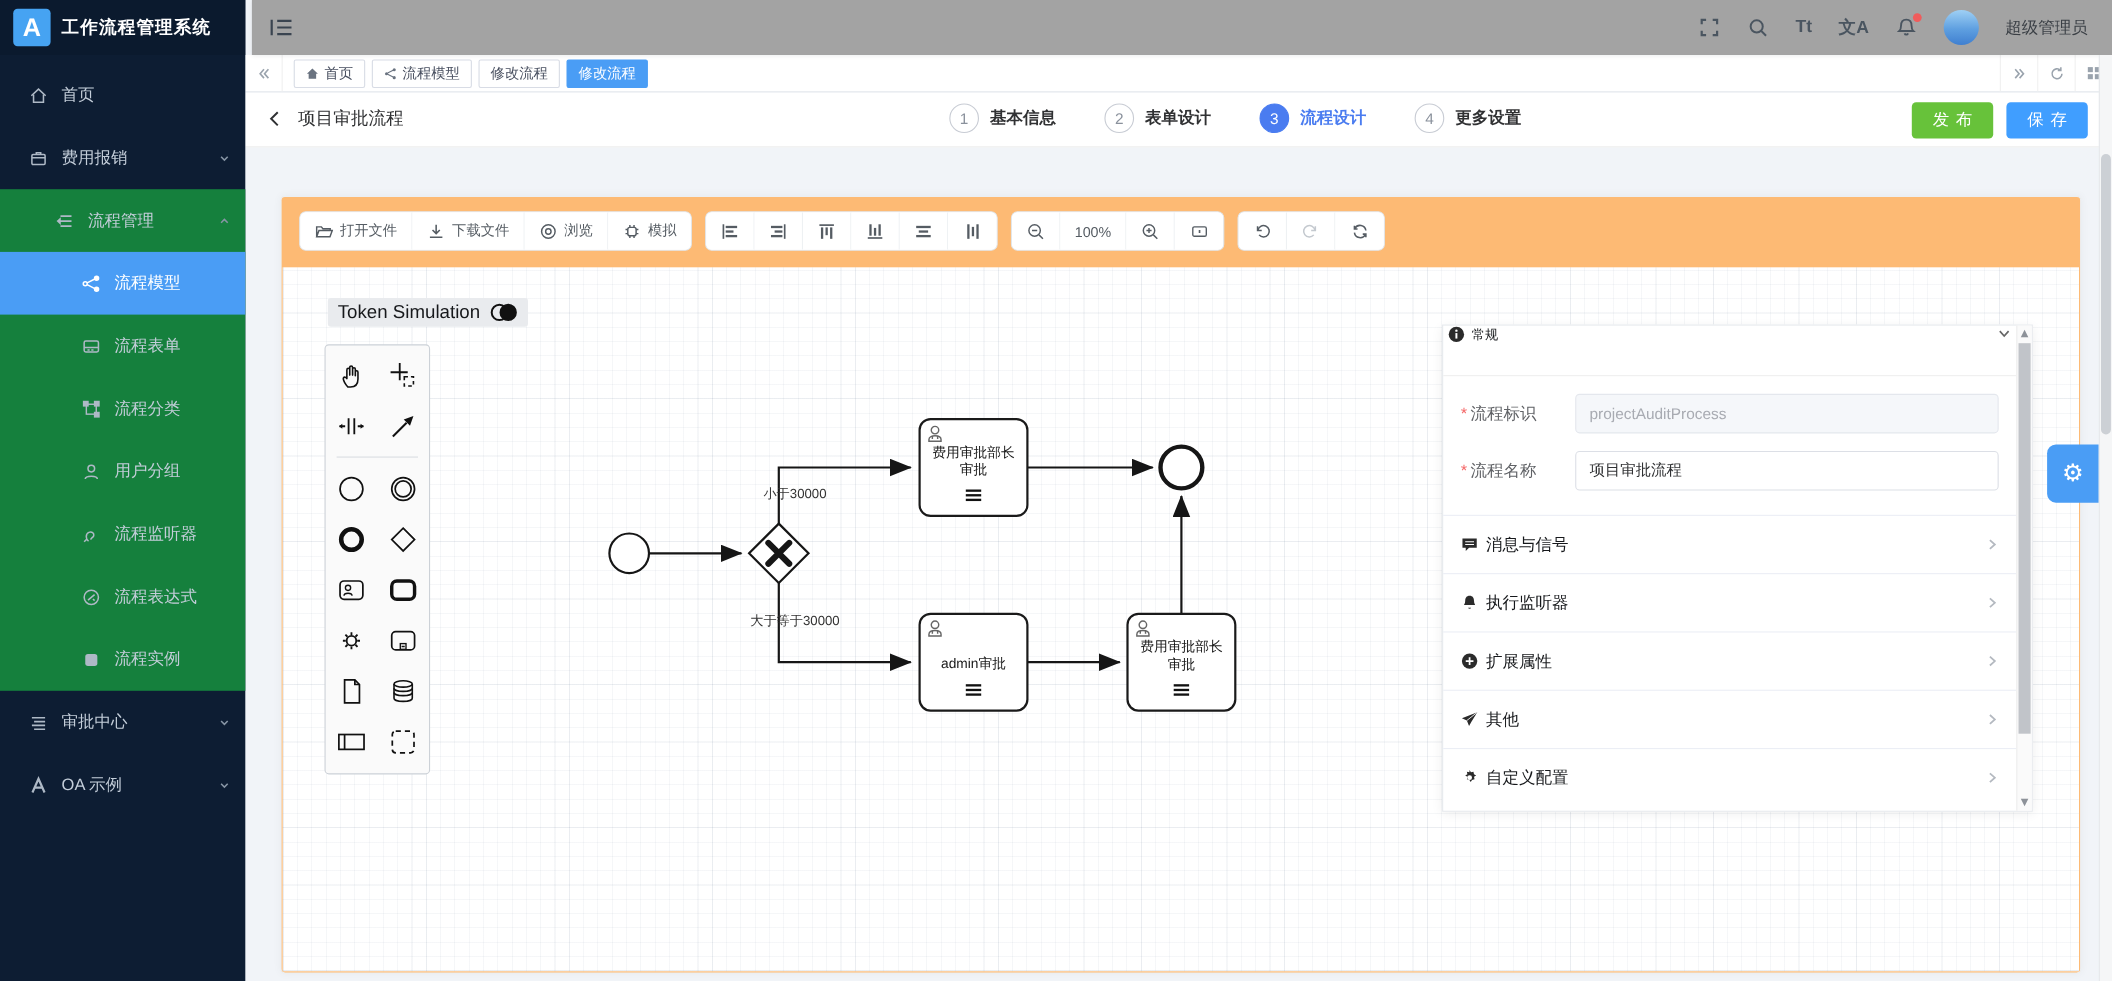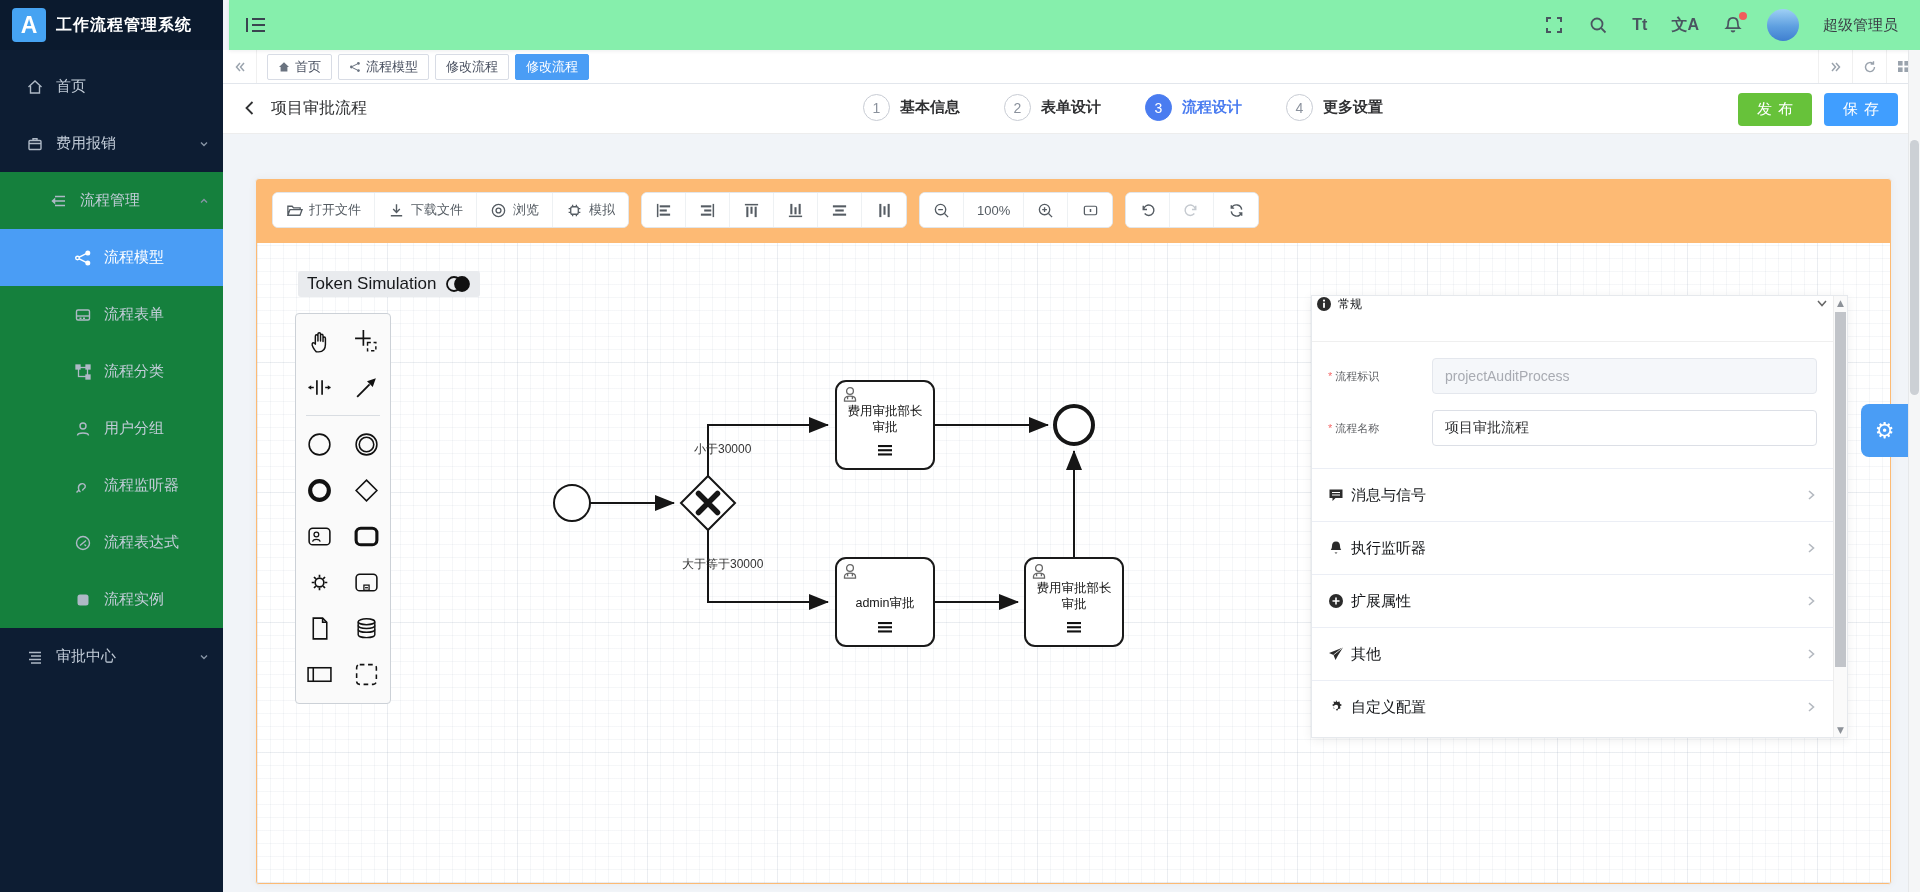--- a/index.html
+++ b/index.html
@@ -16,21 +16,21 @@
   .s-item { position:relative; height:57px; display:flex; align-items:center; gap:12px; padding-left:26px; font-size:15px; cursor:pointer; }
   .s-item .sicon { width:18px; height:18px; flex:0 0 18px; color:#aeb9c6; display:flex; }
   .s-item.lv2 { padding-left:50px; }
   .s-item.lv3 { padding-left:74px; }
   .s-sub { background:#15803d; }
   .s-item.active { background:#4a9df5; color:#fff; }
   .s-item.active .sicon { color:#fff; }
   .s-chevron { position:absolute; right:14px; top:50%; margin-top:-5px; width:10px; height:10px; color:#8795a5; }
 
   
-  .navbar { position:absolute; left:229px; top:0; right:0; height:50px; background:#86efac; box-shadow:0 1px 4px rgba(0,21,41,.08); display:flex; align-items:center; z-index:4; }
+  .navbar { position:absolute; left:229px; top:0; right:0; height:50px; background:#a3a3a3; box-shadow:0 1px 4px rgba(0,21,41,.08); display:flex; align-items:center; z-index:4; }
   .burger { margin-left:16px; width:22px; height:18px; color:#3a4450; cursor:pointer; }
   .nav-right { margin-left:auto; display:flex; align-items:center; gap:24px; padding-right:22px; }
   .nicon { width:20px; height:20px; color:#4a5560; cursor:pointer; position:relative; display:flex; align-items:center; justify-content:center; }
   .nicon.texty { width:auto; font-size:16px; font-weight:bold; color:#4a5560; }
   .bell-dot { position:absolute; top:-3px; right:-4px; width:8px; height:8px; border-radius:50%; background:#f05c5c; }
   .avatar { width:32px; height:32px; border-radius:50%; background:linear-gradient(180deg,#9fd0f5 0%,#5e9fe0 55%,#3f7fd0 100%); cursor:pointer; }
   .username { font-size:15px; color:#3a3f45; cursor:pointer; }
 
   
   .tagsbar { position:absolute; left:223px; top:50px; right:0; height:34px; background:#fff; border-bottom:1px solid #e2e6ec; display:flex; align-items:center; z-index:3; }
@@ -92,21 +92,21 @@
   .bpmn .edgelabel { font-size:12px; fill:#333; }
 
   
   .panel { position:absolute; left:1054px; top:52px; width:537px; height:443px; background:#fff; border:1px solid #e6e9ed; box-shadow:0 2px 10px rgba(0,0,0,.07); }
   .panel-inner { position:absolute; left:0; top:0; right:14px; bottom:0; }
   .p-head { height:46px; display:flex; align-items:flex-start; gap:6px; padding:0 4px; border-bottom:1px solid #efefef; font-size:12px; color:#16181b; cursor:pointer; }
   .p-head .picon, .p-sec .picon { width:16px; height:16px; display:flex; color:#2b2b2b; }
   .p-chev { margin-left:auto; width:14px; height:14px; color:#666; }
   .p-fields { padding:16px 16px 6px; }
   .p-row { display:flex; align-items:center; margin-bottom:16px; }
-  .p-label { width:104px; flex:0 0 104px; font-size:11px; color:#606266; text-align:left; }
+  .p-label { width:104px; flex:0 0 104px; font-size:15px; color:#606266; text-align:left; }
   .req { color:#f56c6c; margin-right:3px; }
   .p-input { flex:1; height:36px; border:1px solid #dcdfe6; border-radius:4px; padding:0 12px; font-size:14px; color:#303133; font-family:inherit; outline:none; background:#fff; }
   .p-input.disabled { background:#f5f7fa; border-color:#e4e7ed; color:#a8abb2; }
   .p-sec { height:53px; display:flex; align-items:center; gap:7px; padding:0 16px; border-top:1px solid #ebeef5; font-size:15px; color:#16181b; cursor:pointer; }
   .p-sec .chev-r { margin-left:auto; width:12px; height:12px; color:#b4b9c0; }
   .p-scroll { position:absolute; right:0; top:0; bottom:0; width:14px; background:#fafafa; border-left:1px solid #ededed; }
   .p-scroll .arr { position:absolute; left:0; width:13px; text-align:center; font-size:9px; color:#8d9299; font-family:"DejaVu Sans",sans-serif; cursor:pointer; }
   .p-scroll .arr.up { top:2px; } .p-scroll .arr.down { bottom:2px; }
   .p-thumb { position:absolute; left:1px; width:11px; top:16px; height:355px; background:#c1c4c9; cursor:pointer; }
 
@@ -230,20 +230,31 @@
         </div>
       </div>
 
       <div class="s-item">
         <span class="sicon">
             <svg viewBox="0 0 18 18" fill="none" stroke="currentColor" stroke-width="1.5">
               <path d="M3 4.5 h12 M5 8 h10 M3 11.5 h12 M5 15 h10"></path>
             </svg>
           </span>
         <span>审批中心</span>
+        <svg class="s-chevron" viewBox="0 0 10 10" fill="none" stroke="currentColor" stroke-width="1.4">
+            <path d="M2 3.5 L5 6.5 L8 3.5"></path>
+          </svg>
+      </div>
+      <div class="s-item">
+        <span class="sicon">
+            <svg viewBox="0 0 18 18" fill="none" stroke="currentColor" stroke-width="2">
+              <path d="M3.5 15.5 L9 3 L14.5 15.5 M5.8 11 h6.4"></path>
+            </svg>
+          </span>
+        <span>OA 示例</span>
         <svg class="s-chevron" viewBox="0 0 10 10" fill="none" stroke="currentColor" stroke-width="1.4">
             <path d="M2 3.5 L5 6.5 L8 3.5"></path>
           </svg>
       </div>
     </nav>
   </aside>
 
   <header class="navbar">
     <svg class="burger" viewBox="0 0 22 18" fill="none" stroke="currentColor" stroke-width="2">
         <path d="M2 2 v14 M7 3 h13 M7 9 h13 M7 15 h13"></path>

